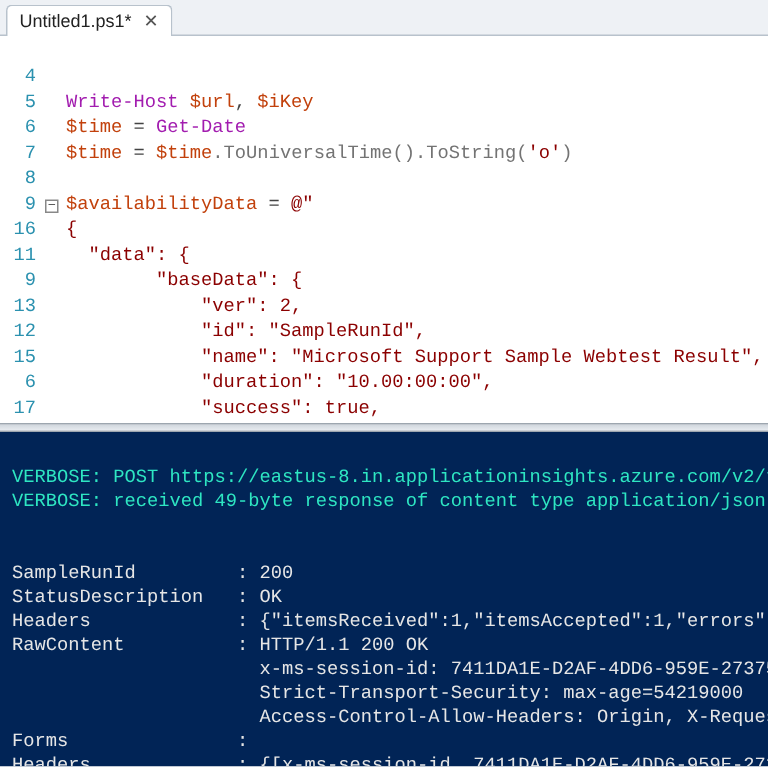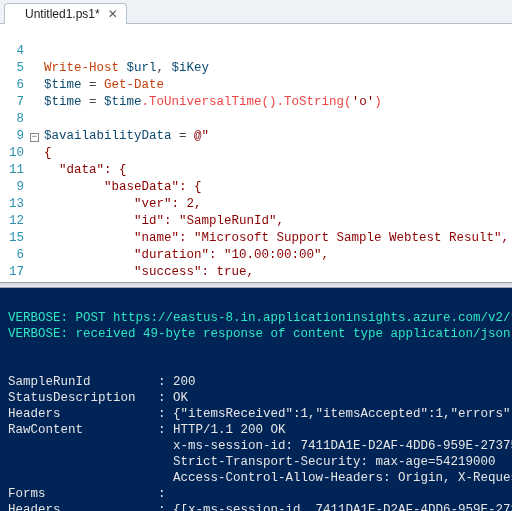--- a/index.html
+++ b/index.html
@@ -20,21 +20,21 @@
     display: flex;
     align-items: flex-end;
     padding-left: 4px;
   }
   .tab {
     background: #fff;
     border: 1px solid #b8c2cc;
     border-bottom: none;
     border-top-left-radius: 4px;
     border-top-right-radius: 4px;
-    padding: 3px 6px 3px 20px;
+    padding: 3px 6px 3px 8px;
     font-family: 'Segoe UI', sans-serif;
     font-size: 12px;
     display: flex;
     align-items: center;
     gap: 6px;
     position: relative;
     top: 1px;
     color: #222;
   }
   .tab .close {
@@ -71,25 +71,25 @@
     width: 9px;
     height: 9px;
     display: inline-flex;
     align-items: center;
     justify-content: center;
     font-size: 9px;
     line-height: 7px;
     color: #555;
     background: #fff;
   }
-  .cmd   { color: #c2410c; }
-  .var   { color: #0c4a6e; }
+  .cmd   { color: #a21caf; }
+  .var   { color: #c2410c; }
   .op    { color: #444; }
   .str   { color: #8b0000; }
-  .plain { color: #ef4444; }
+  .plain { color: #737373; }
   .divider {
     height: 6px;
     background: linear-gradient(#d0d6dd,#e8ecf0);
     border-top: 1px solid #9da6af;
     border-bottom: 1px solid #9da6af;
   }
   .console {
     flex: 1;
     background: #012456;
     color: #e6e6e6;
@@ -113,21 +113,21 @@
 </div>
 
 <div class="editor">
 <div class="code">
 <span class="gutter">4</span><span class="fold"></span>
 <span class="gutter">5</span><span class="fold"></span><span class="cmd">Write-Host</span> <span class="var">$url</span><span class="op">,</span> <span class="var">$iKey</span>
 <span class="gutter">6</span><span class="fold"></span><span class="var">$time</span> <span class="op">=</span> <span class="cmd">Get-Date</span>
 <span class="gutter">7</span><span class="fold"></span><span class="var">$time</span> <span class="op">=</span> <span class="var">$time</span><span class="plain">.ToUniversalTime().ToString(</span><span class="str">'o'</span><span class="plain">)</span>
 <span class="gutter">8</span><span class="fold"></span>
 <span class="gutter">9</span><span class="fold"><span class="fold-box">−</span></span><span class="var">$availabilityData</span> <span class="op">=</span> <span class="str">@"</span>
-<span class="gutter">10</span><span class="fold"></span><span class="str">{</span>
+<span class="gutter">16</span><span class="fold"></span><span class="str">{</span>
 <span class="gutter">11</span><span class="fold"></span><span class="str">  "data": {</span>
 <span class="gutter">9</span><span class="fold"></span><span class="str">        "baseData": {</span>
 <span class="gutter">13</span><span class="fold"></span><span class="str">            "ver": 2,</span>
 <span class="gutter">12</span><span class="fold"></span><span class="str">            "id": "SampleRunId",</span>
 <span class="gutter">15</span><span class="fold"></span><span class="str">            "name": "Microsoft Support Sample Webtest Result",</span>
 <span class="gutter">6</span><span class="fold"></span><span class="str">            "duration": "10.00:00:00",</span>
 <span class="gutter">17</span><span class="fold"></span><span class="str">            "success": true,</span>
 <span class="gutter">18</span><span class="fold"></span>
 <span class="fold"></span>
 </div>

